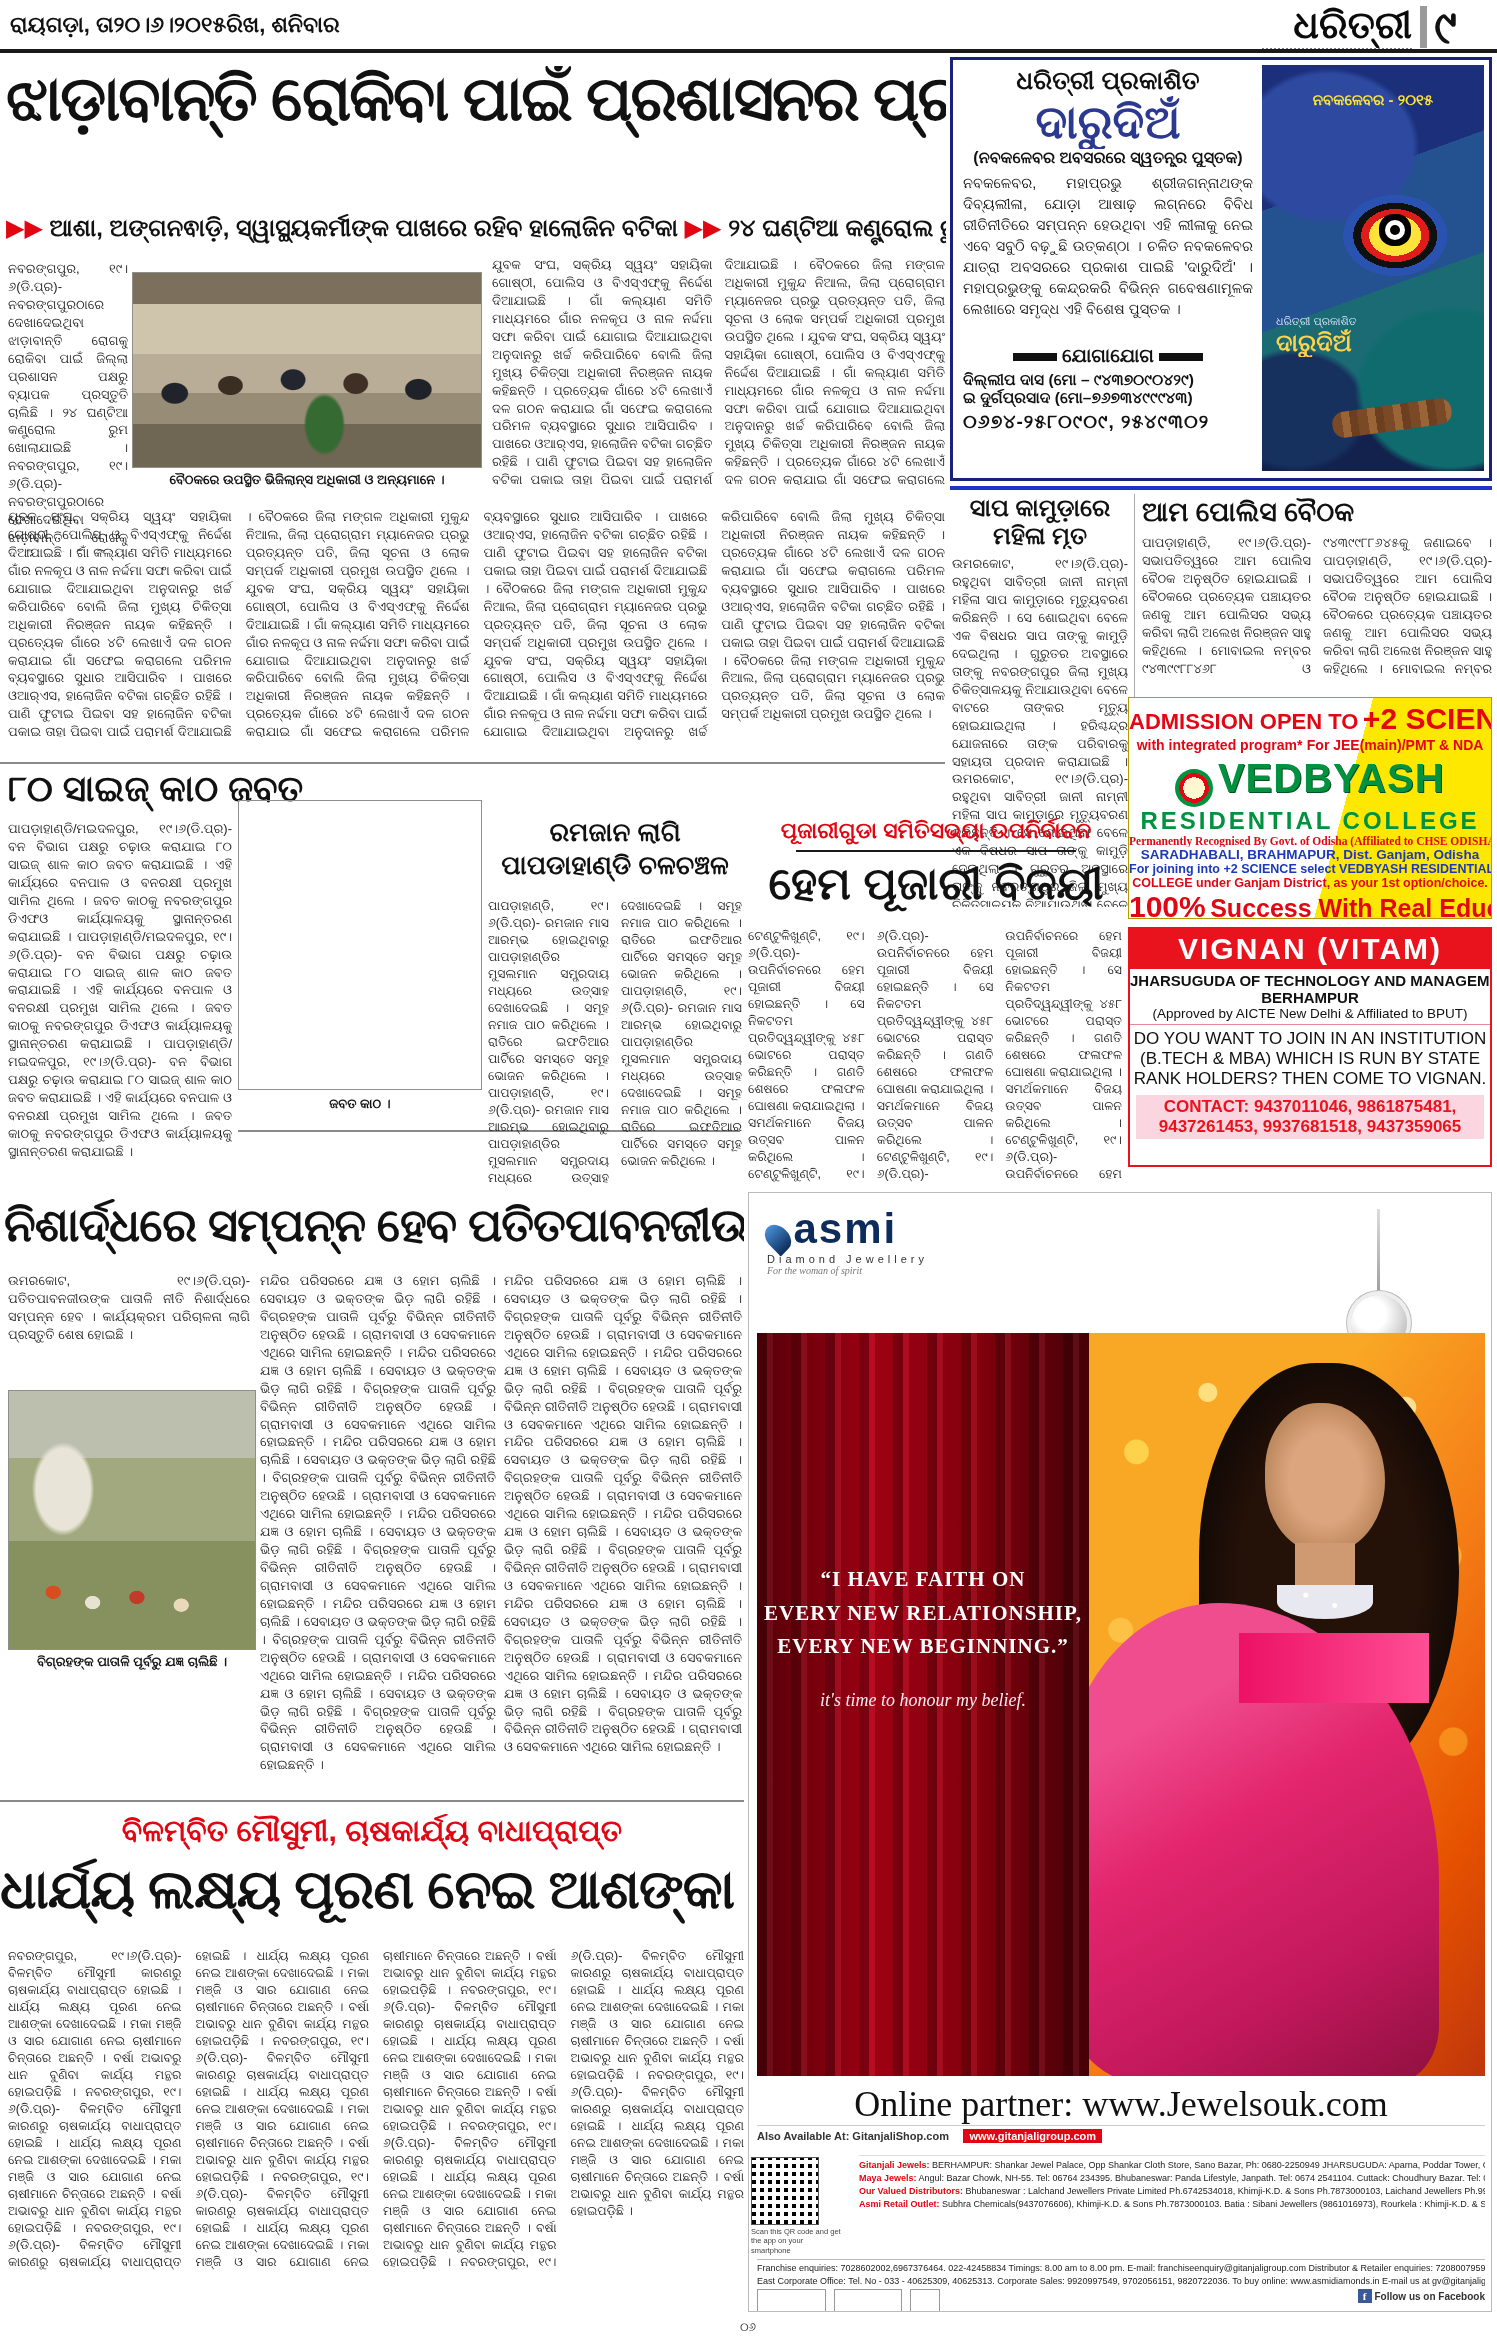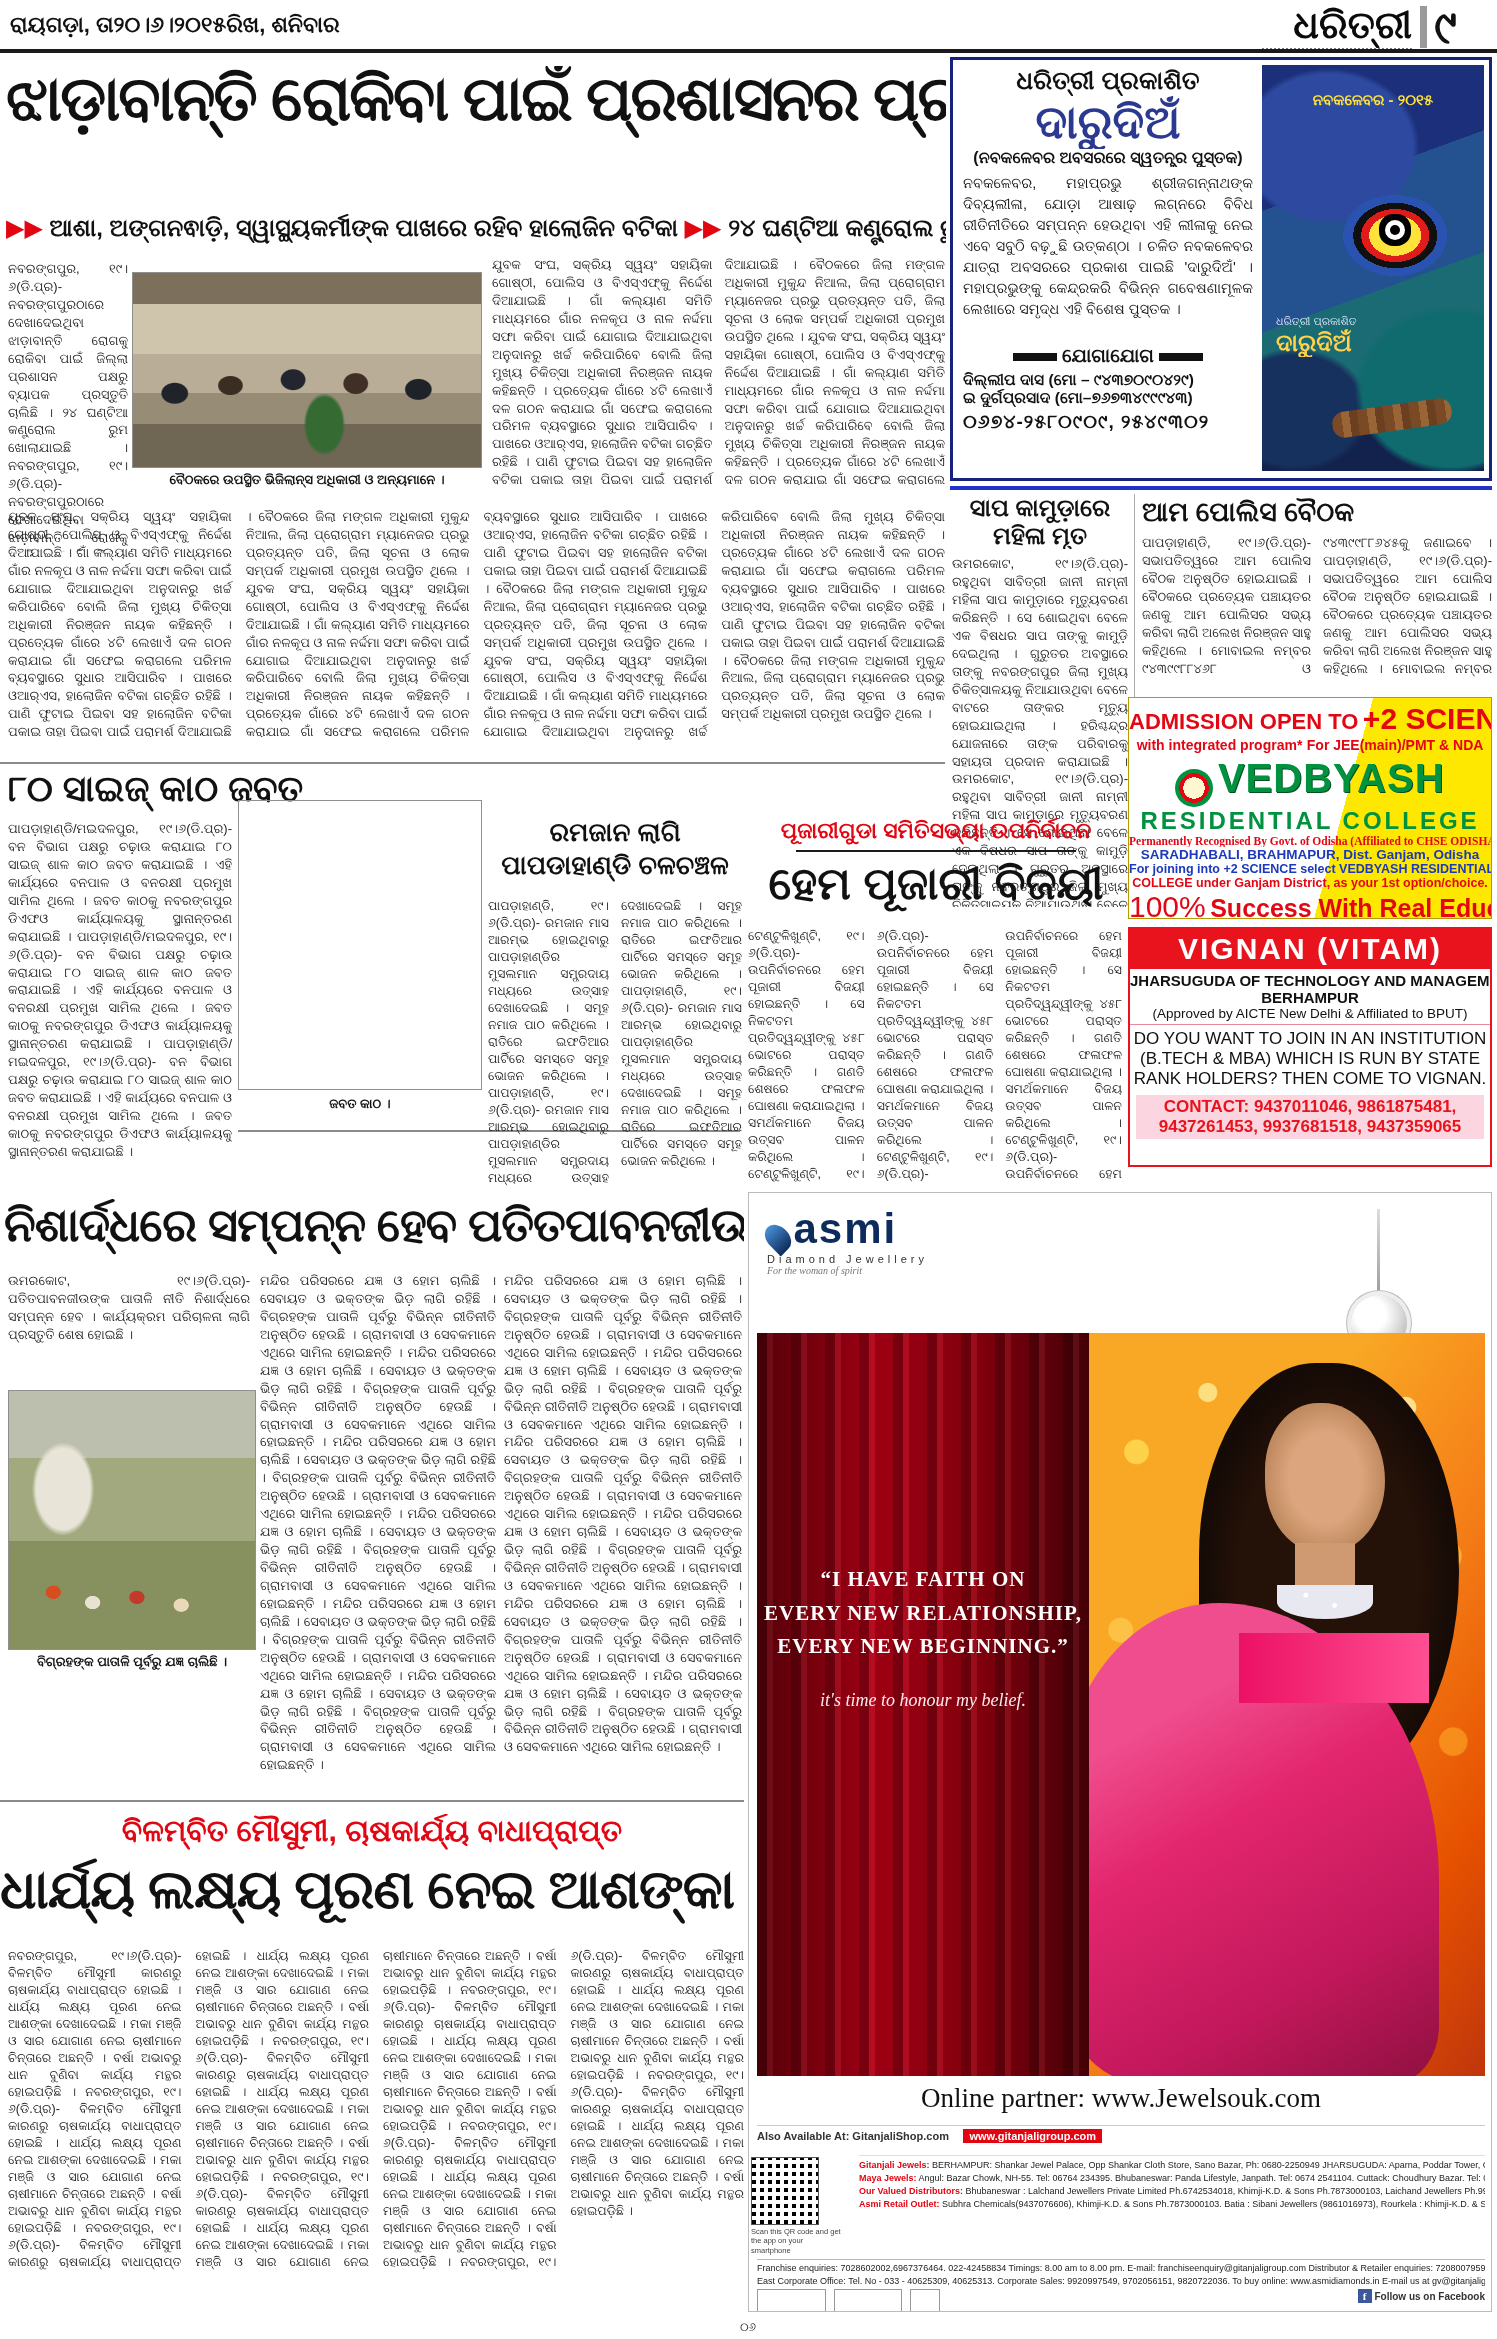--- a/index.html
+++ b/index.html
@@ -168,21 +168,21 @@
       <span style="display:inline-block;width:38px;height:38px;border-radius:50%;vertical-align:middle;
             background:radial-gradient(circle,#fff7d0 0 40%,#e30613 40% 55%,#00923f 55%);"></span>
       <span style="font-size:40px;font-weight:bold;color:#00923f;letter-spacing:1px;text-shadow:1px 1px 0 #054d22;">VEDBYASH</span>
     </div>
     <div class="nowrap clip" style="font-size:24px;font-weight:bold;color:#00923f;letter-spacing:3px;">RESIDENTIAL COLLEGE</div>
     <div class="nowrap clip serif" style="font-size:11.5px;font-weight:bold;color:#e30613;">Permanently Recognised By Govt. of Odisha (Affiliated to CHSE ODISHA)</div>
     <div class="nowrap clip" style="font-size:13.5px;font-weight:bold;color:#1c39bb;">SARADHABALI, BRAHMAPUR, Dist. Ganjam, Odisha</div>
     <div class="nowrap clip" style="font-size:12.5px;font-weight:bold;color:#1c39bb;">For joining into +2 SCIENCE select VEDBYASH RESIDENTIAL</div>
     <div class="nowrap clip" style="font-size:12.5px;font-weight:bold;color:#e30613;">COLLEGE under Ganjam District, as your 1st option/choice.</div>
     <div class="nowrap clip">
-      <span style="font-size:30px;font-weight:normal;color:#e30613;">100%</span>
+      <span style="font-size:30px;font-weight:bold;color:#e30613;">100%</span>
       <span style="font-size:25px;font-weight:bold;color:#e30613;">Success With Real Education</span>
     </div>
 
   </div>
 
   <div class="abs" style="left:1128px;top:927px;width:364px;height:240px;border:2px solid #e8131c;box-sizing:border-box;background:#fff;overflow:hidden;text-align:center;">
     <div style="background:#e8131c;color:#fff;font-size:30px;font-weight:bold;letter-spacing:2px;height:40px;line-height:40px;" class="clip nowrap">VIGNAN (VITAM)</div>
     <div class="nowrap clip" style="font-size:15px;font-weight:bold;margin-top:3px;">JHARSUGUDA OF TECHNOLOGY AND MANAGEMENT</div>
     <div class="nowrap clip" style="font-size:15px;font-weight:bold;">BERHAMPUR</div>
     <div class="nowrap clip" style="font-size:13.5px;border-bottom:1px solid #e8889a;padding-bottom:3px;">(Approved by AICTE New Delhi &amp; Affiliated to BPUT)</div>
@@ -258,21 +258,21 @@
     <div class="asmi-bokeh" style="position:absolute;left:340px;top:140px;width:396px;height:743px;overflow:hidden;">
       <div class="asmi-hair" style="position:absolute;left:110px;top:30px;width:260px;height:430px;"></div>
       <div class="asmi-skin" style="position:absolute;left:176px;top:70px;width:120px;height:150px;border-radius:46% 54% 50% 50%;"></div>
       <div style="position:absolute;left:206px;top:210px;width:60px;height:70px;background:#cf9a71;"></div>
       <div style="position:absolute;left:188px;top:252px;width:96px;height:34px;border-radius:0 0 50% 50%;
            background:radial-gradient(circle at 30% 30%,#fff 0 2px,transparent 3px),radial-gradient(circle at 60% 60%,#fff 0 2px,transparent 3px),#e8e8f0;"></div>
       <div class="asmi-sari" style="position:absolute;left:-30px;top:270px;width:380px;height:480px;"></div>
       <div style="position:absolute;left:150px;top:300px;width:190px;height:70px;background:linear-gradient(90deg,#ec1164,#ff4f93);"></div>
     </div>
 
-    <div class="serif centered clip nowrap" style="position:absolute;left:8px;top:890px;width:728px;height:42px;font-size:27px;color:#111;">Online partner: www.Jewelsouk.com</div>
+    <div class="serif centered clip nowrap" style="position:absolute;left:8px;top:890px;width:728px;height:42px;font-size:36px;color:#111;">Online partner: www.Jewelsouk.com</div>
     <div style="position:absolute;left:8px;top:932px;width:728px;height:26px;border-top:1px solid #ccc;text-align:left;">
       <span style="font-size:11px;font-weight:bold;color:#333;">Also Available At: GitanjaliShop.com</span>
       <span style="font-size:11px;font-weight:bold;color:#fff;background:#e20613;padding:1px 6px;margin-left:10px;">www.gitanjaligroup.com</span>
     </div>
 
     <div style="position:absolute;left:2px;top:964px;width:92px;height:120px;">
       <div class="qr"></div>
       <div style="font-size:7.5px;color:#444;line-height:1.25;margin-top:2px;">Scan this QR code and get the app on your smartphone</div>
     </div>
     <div style="position:absolute;left:110px;top:962px;width:626px;height:100px;border-top:1px solid #ddd;padding-top:3px;">

